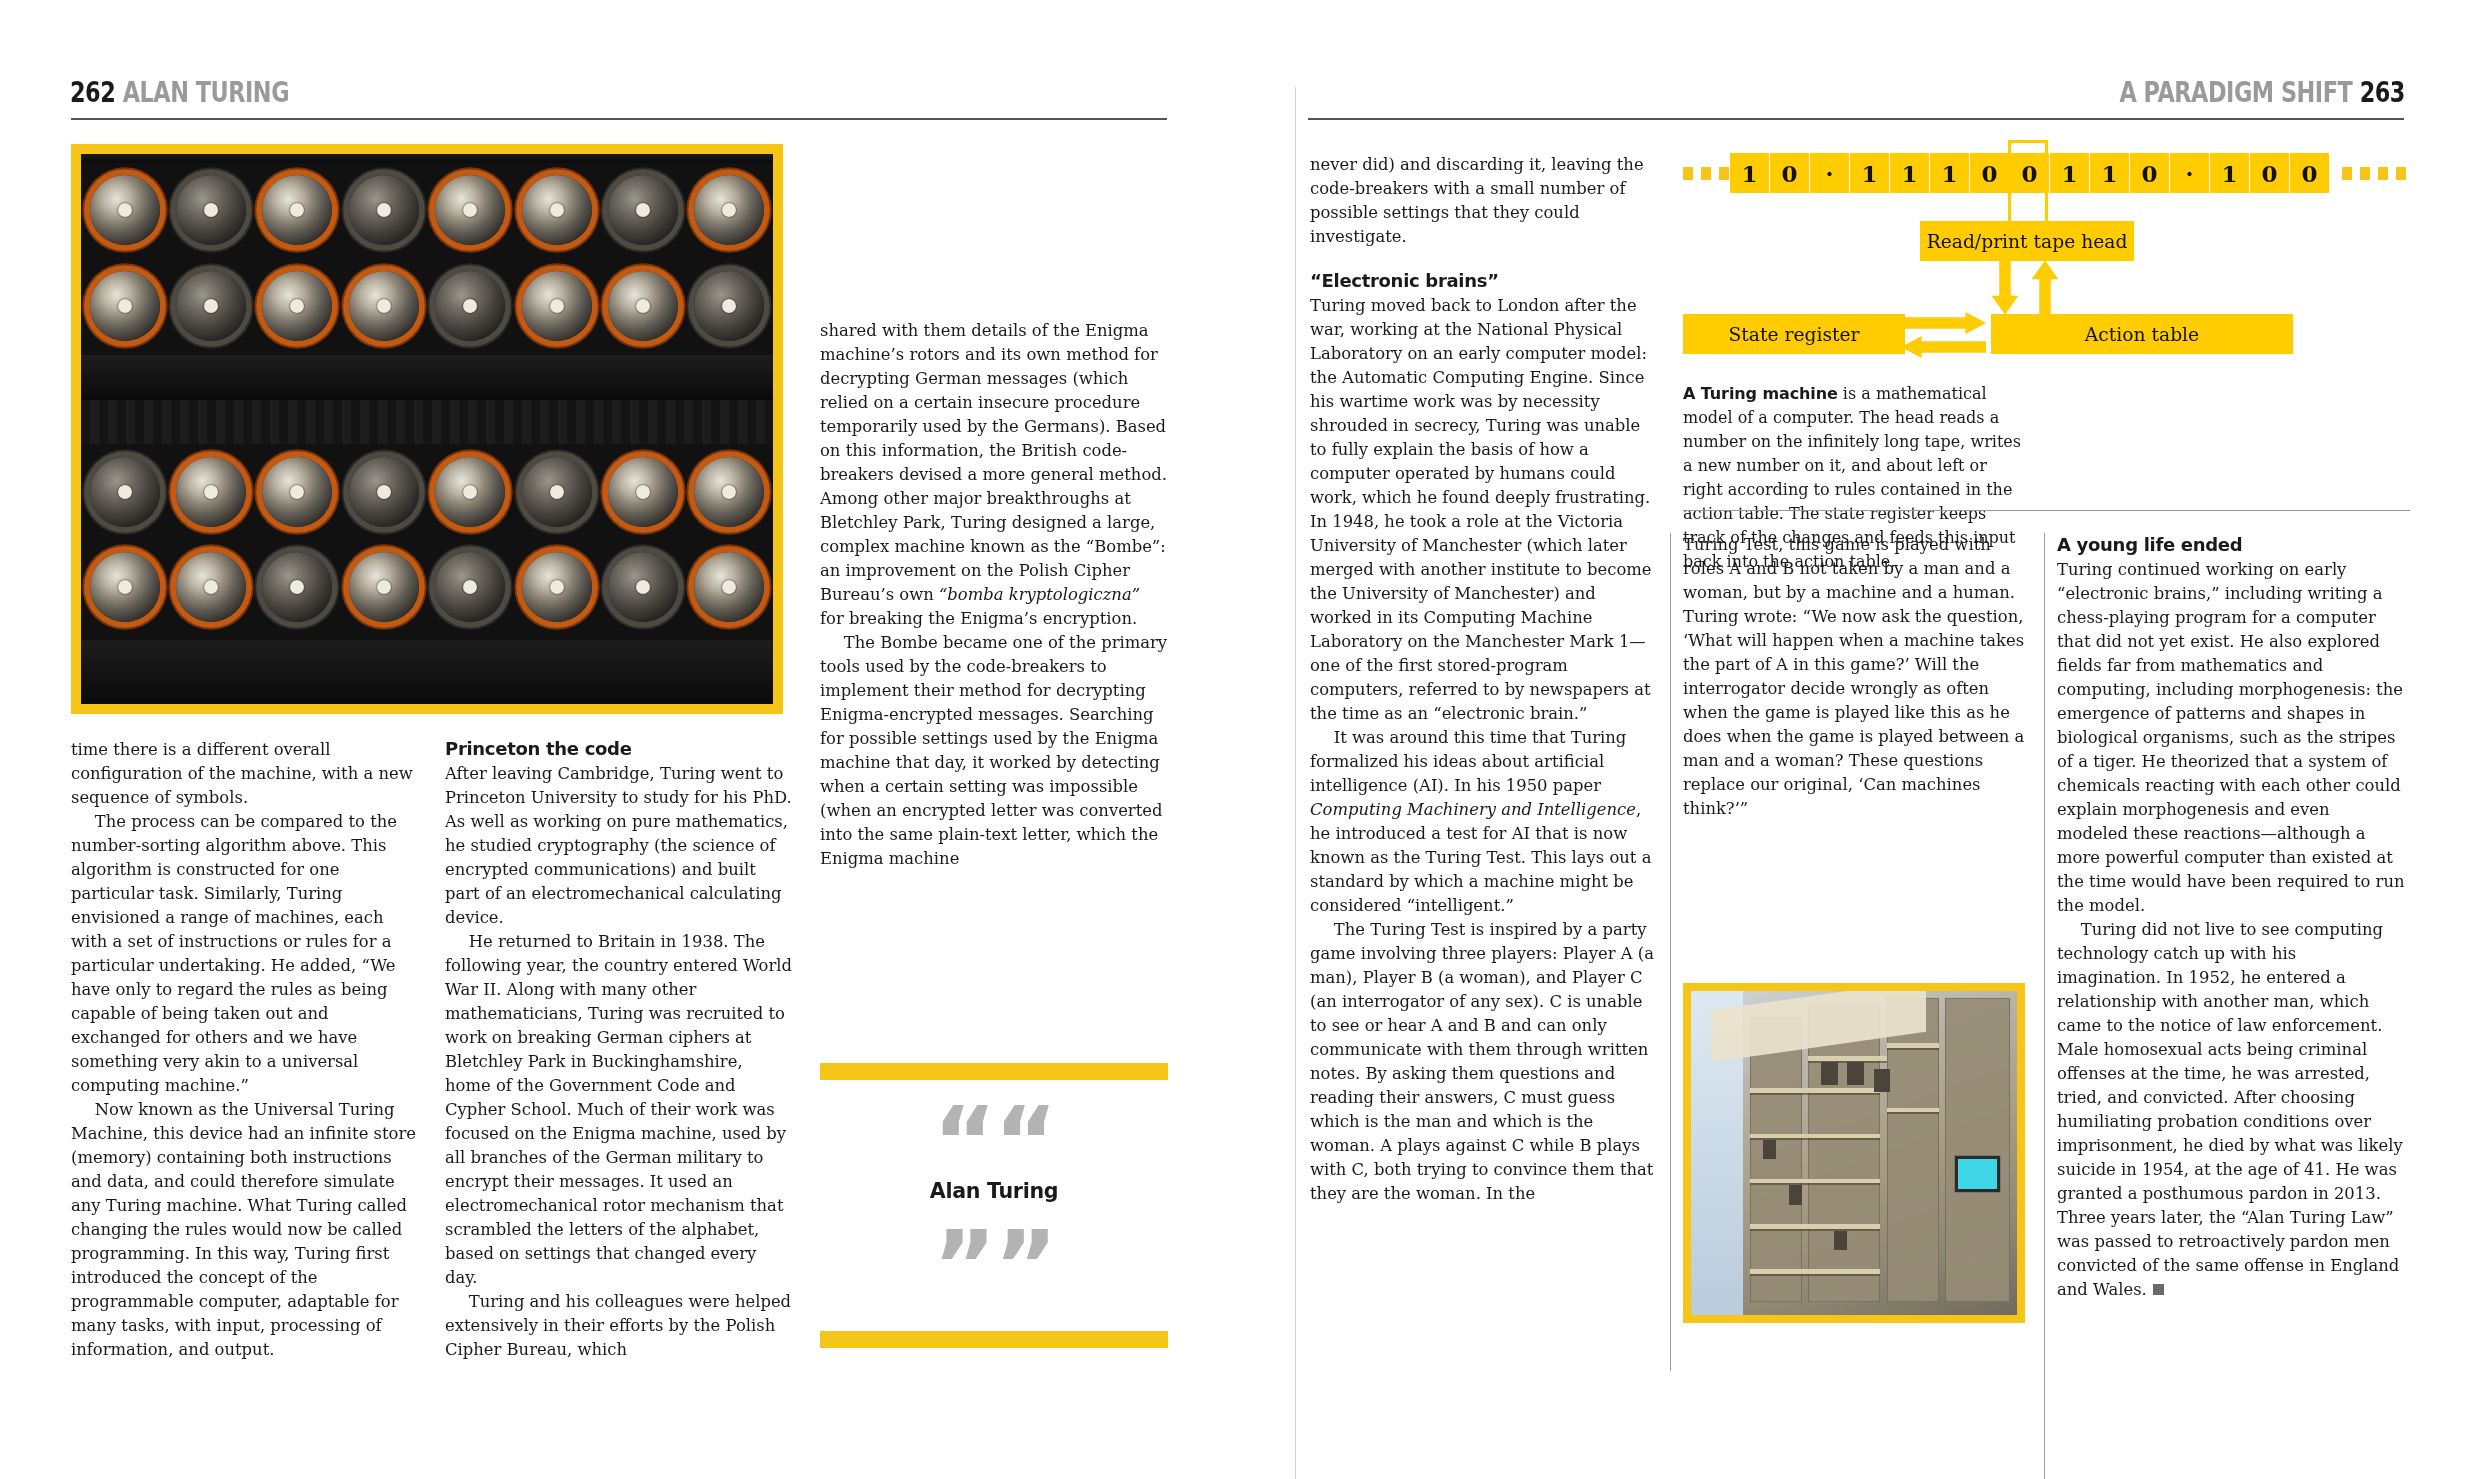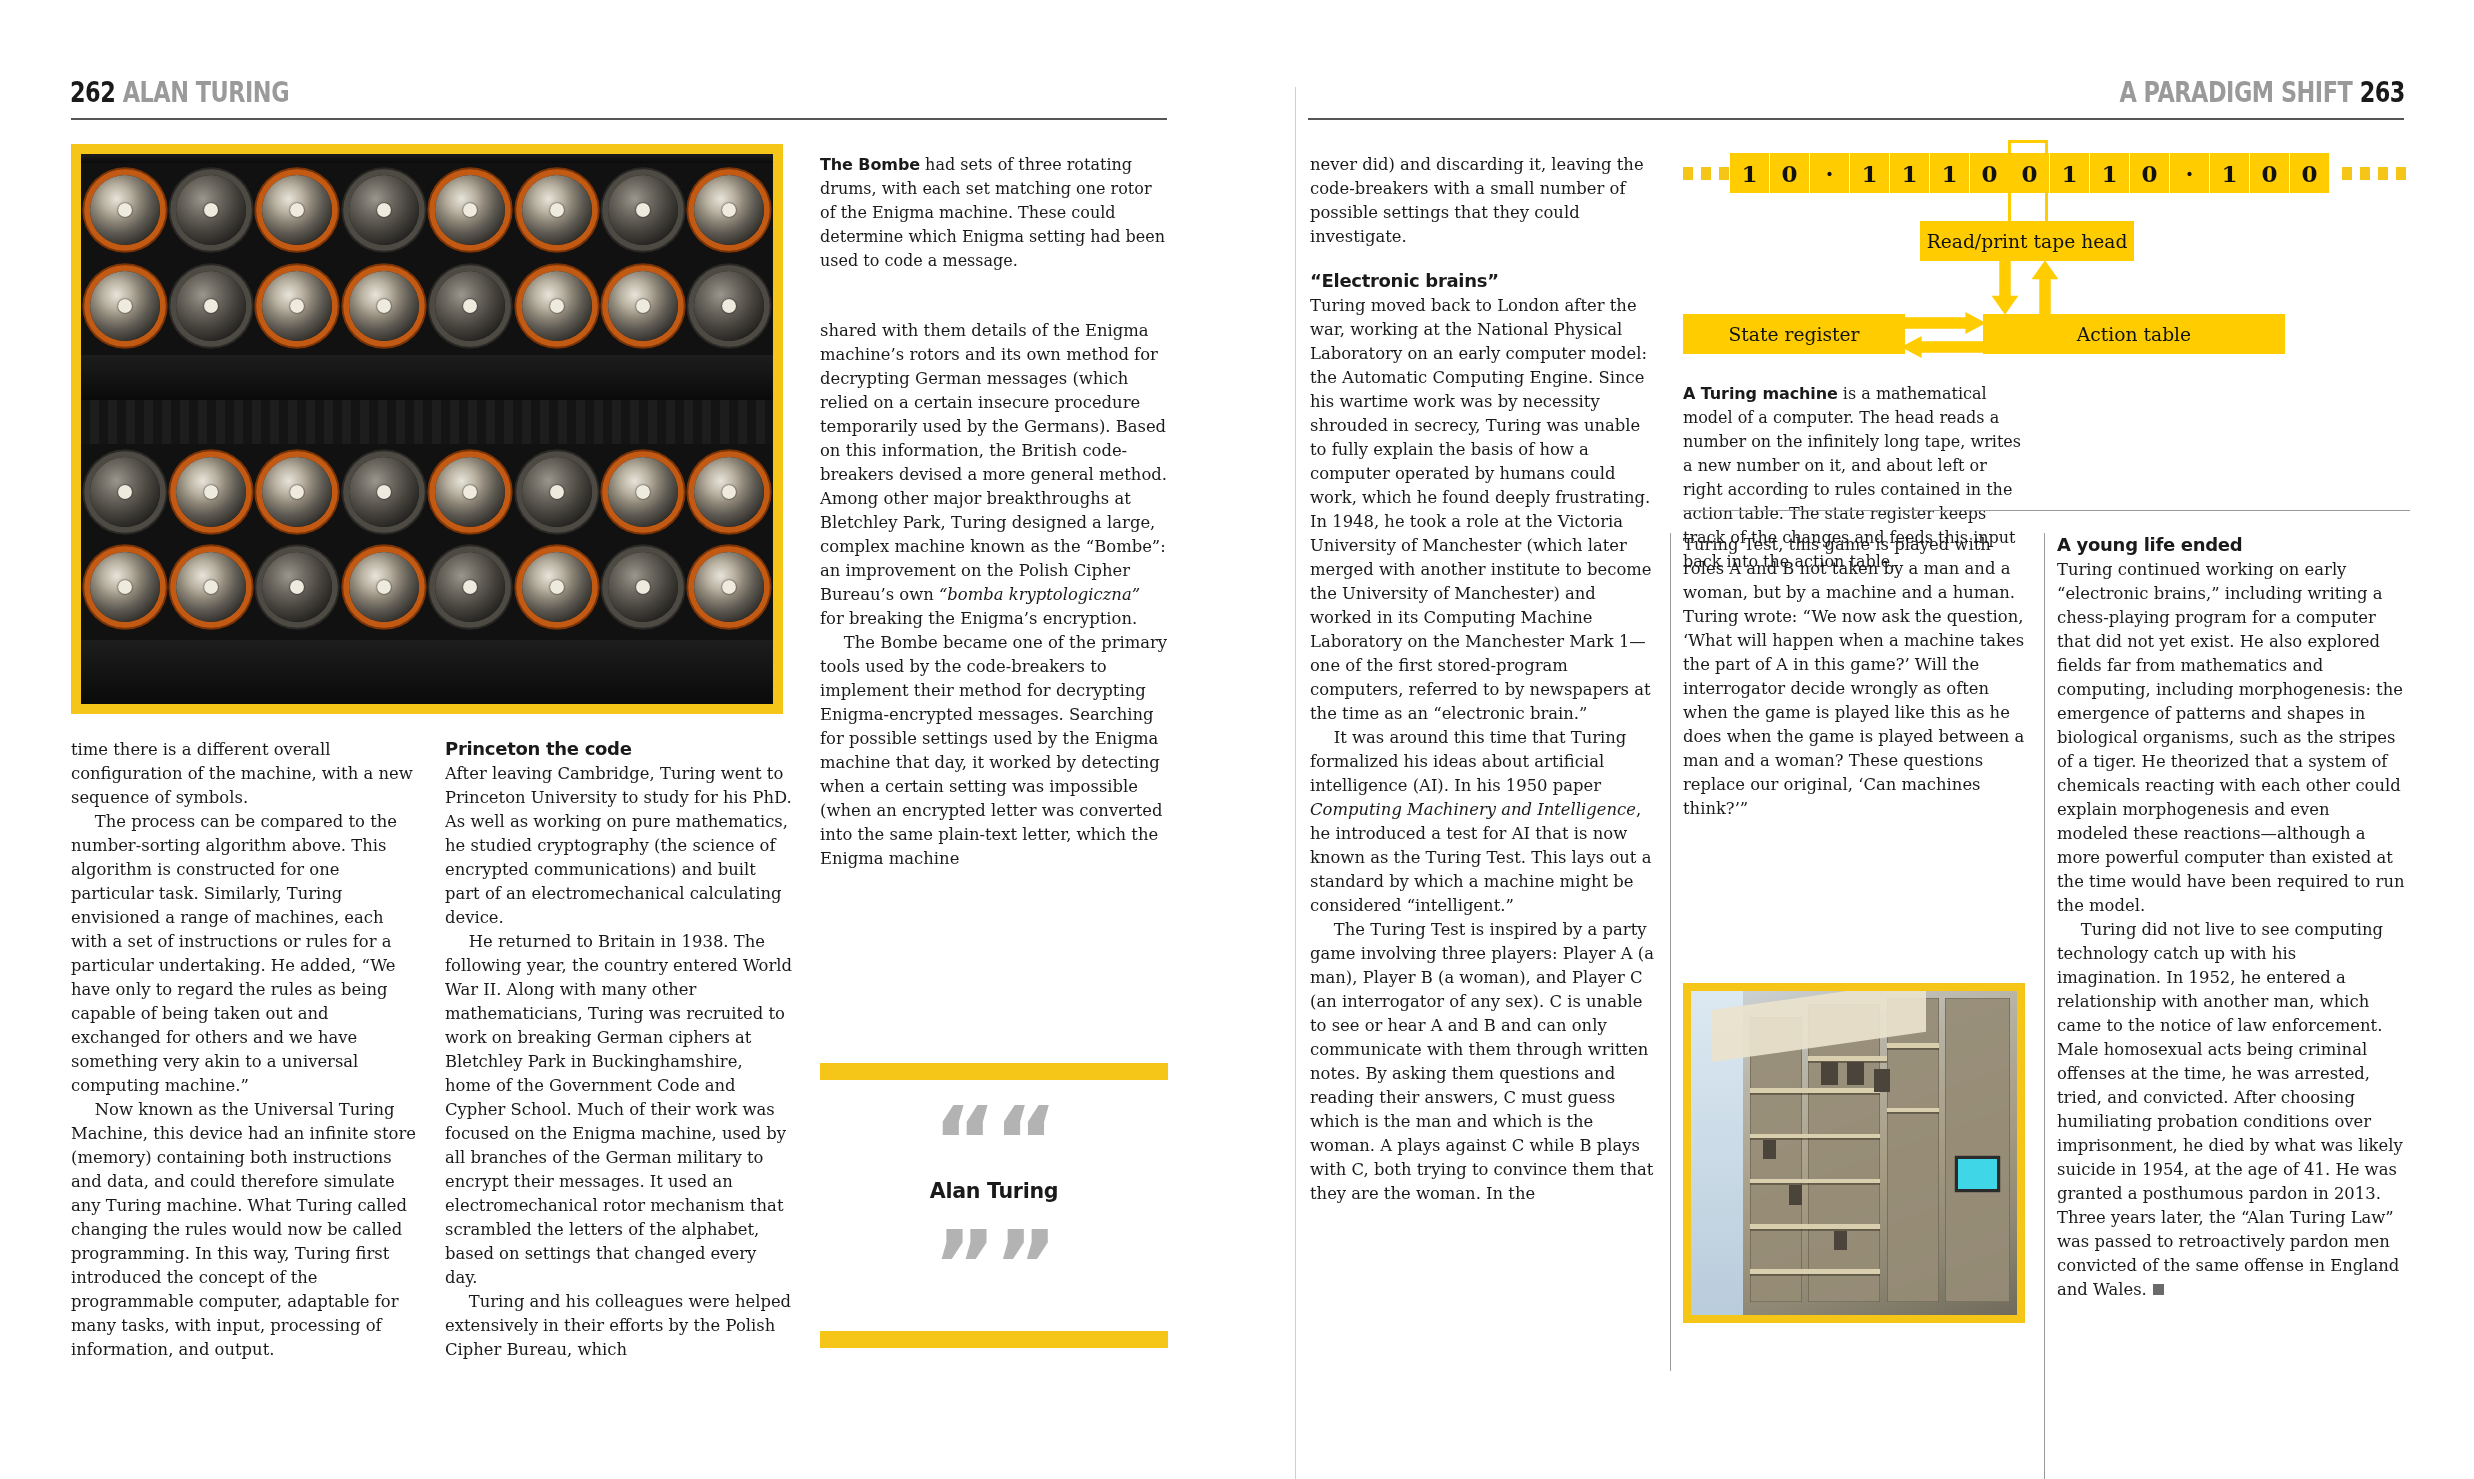--- a/index.html
+++ b/index.html
@@ -310,23 +310,20 @@
     <p>Now known as the Universal Turing Machine, this device had an infinite store (memory) containing both instructions and data, and could therefore simulate any Turing machine. What Turing called changing the rules would now be called programming. In this way, Turing first introduced the concept of the programmable computer, adaptable for many tasks, with input, processing of information, and output.</p>
   </div>
 
   <div class="col" style="left:445px; top:695px; width:348px;">
     <h3>Princeton the code</h3>
     <p>After leaving Cambridge, Turing went to Princeton University to study for his PhD. As well as working on pure mathematics, he studied cryptography (the science of encrypted communications) and built part of an electromechanical calculating device.</p>
     <p>He returned to Britain in 1938. The following year, the country entered World War II. Along with many other mathematicians, Turing was recruited to work on breaking German ciphers at Bletchley Park in Buckinghamshire, home of the Government Code and Cypher School. Much of their work was focused on the Enigma machine, used by all branches of the German military to encrypt their messages. It used an electromechanical rotor mechanism that scrambled the letters of the alphabet, based on settings that changed every day.</p>
     <p>Turing and his colleagues were helped extensively in their efforts by the Polish Cipher Bureau, which</p>
   </div>
 
-  <div class="col cap" style="left:820px; top:111px; width:348px;">
-    <p><span class="lead">The Bombe</span><span> had sets of three rotating drums, with each set matching one rotor of the Enigma machine. These could determine which Enigma setting had been used to code a message.</span></p>
-  </div>
 
   <div class="col" style="left:820px; top:277px; width:348px;">
     <p><span>shared with them details of the Enigma machine’s rotors and its own method for decrypting German messages (which relied on a certain insecure procedure temporarily used by the Germans). Based on this information, the British code-breakers devised a more general method. Among other major breakthroughs at Bletchley Park, Turing designed a large, complex machine known as the “Bombe”: an improvement on the Polish Cipher Bureau’s own </span><span class="ital">“bomba kryptologiczna”</span><span> for breaking the Enigma’s encryption.</span></p>
     <p>The Bombe became one of the primary tools used by the code-breakers to implement their method for decrypting Enigma-encrypted messages. Searching for possible settings used by the Enigma machine that day, it worked by detecting when a certain setting was impossible (when an encrypted letter was converted into the same plain-text letter, which the Enigma machine</p>
   </div>
 
   <div class="pullquote" style="left:820px; top:1021px; width:348px;">
     <div class="pq-bar"></div>
     <div class="pq-marks" style="padding-top:27px;">““</div>
     <div class="pq-attr">Alan Turing</div>
@@ -390,21 +387,21 @@
     </svg>
 
     <svg class="arrow-v" style="left:348px; top:107px;" width="28" height="55" viewBox="0 0 44 86">
       <path d="M22 0 43 30 h-12 v56 h-18 V30 H1 Z" fill="#ffcc00"></path>
     </svg>
 
     <div class="bigbox" style="left:0; top:161px; width:222px; height:40px;">
       <span>State register</span>
     </div>
 
-    <div class="bigbox" style="left:300px; top:161px; width:302px; height:40px;">
+    <div class="bigbox" style="left:308px; top:161px; width:302px; height:40px;">
       <span>Action table</span>
     </div>
 
     <svg class="arrow-h" style="left:218px; top:159px;" width="85" height="22" viewBox="0 0 132 34">
       <path d="M0 8 h100 V0 l32 17 -32 17 v-8 H0 Z" fill="#ffcc00"></path>
     </svg>
 
     <svg class="arrow-h" style="left:218px; top:183px;" width="85" height="22" viewBox="0 0 132 34">
       <path d="M132 8 H32 V0 L0 17 l32 17 v-8 h100 Z" fill="#ffcc00"></path>
     </svg>

